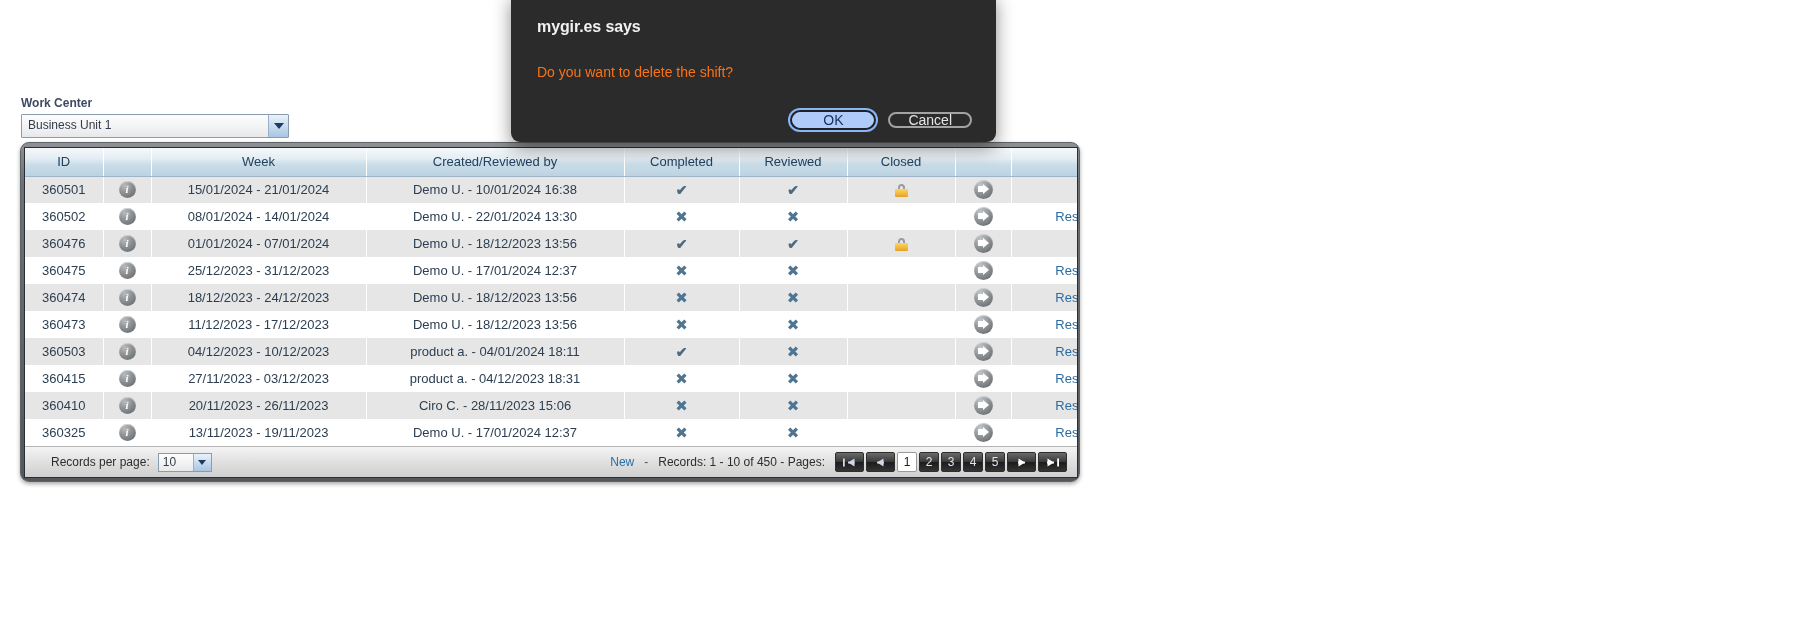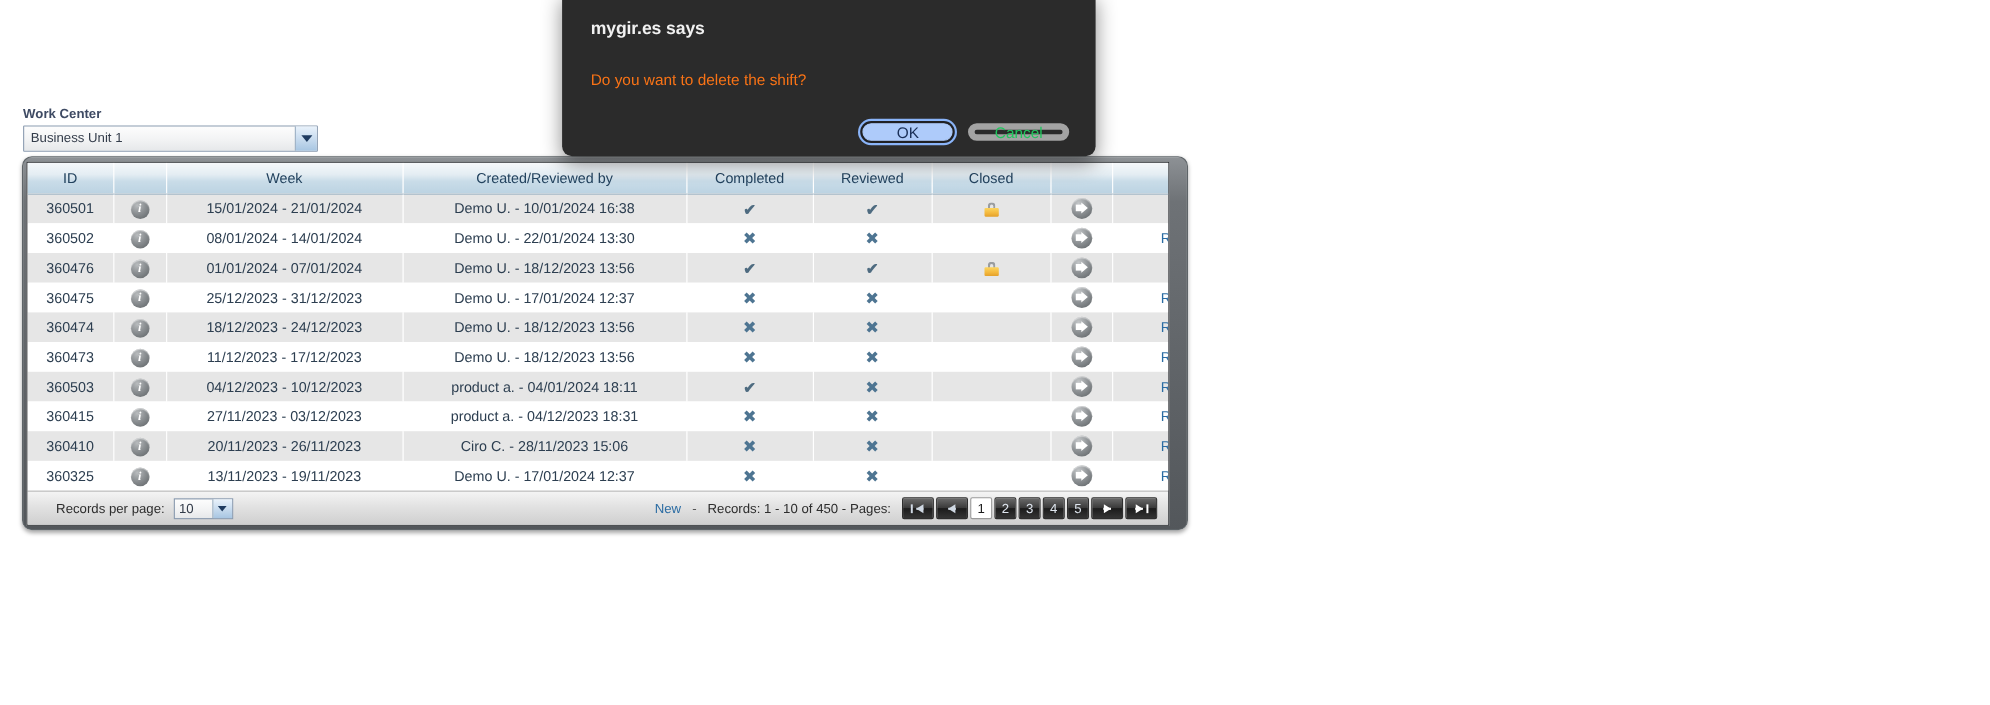--- a/index.html
+++ b/index.html
@@ -69,21 +69,21 @@
     display: block;
   }
 
   
   .grid-panel {
     position: absolute; left: 20px; top: 142px;
     width: 1060px;
     border: 1px solid #5e6468;
     border-radius: 9px;
     background: linear-gradient(to bottom,#8d9195 0%,#6e7276 12%,#53575b 100%);
-    padding: 4px 16px 3px 3px;
+    padding: 4px 1px 3px 3px;
     box-shadow: 0 2px 4px rgba(0,0,0,.35);
   }
   .grid-inner { background: #ffffff; border: 1px solid #2b2e31; overflow: hidden; }
 
   table.grid { width: 100%; border-collapse: collapse; table-layout: fixed; }
   table.grid th {
     background: linear-gradient(to bottom,#f5f8fa 0%,#e4edf3 38%,#c9dce8 60%,#bcd3e2 99%, #e8f0f5 100%);
     border-right: 1px solid #ffffff;
     border-bottom: 1px solid #9fb4c4;
     font-size: 13px; font-weight: normal; color: #22425e;
@@ -210,21 +210,21 @@
   .btn {
     height: 16px; min-width: 82px; border-radius: 16px;
     font-size: 14px; cursor: pointer; display: flex;
     align-items: center; justify-content: center; padding: 0 18px;
   }
   .btn-ok {
     background: #aecbfa; color: #1a2f57; border: 1px solid #aecbfa;
     box-shadow: 0 0 0 2px #202124, 0 0 0 4px #8ab4f8;
   }
   .btn-cancel {
-    background: transparent; color: #22c55e; border: 6px solid #a3a3a3;
+    background: transparent; color: #e5e5e5; border: 2px solid #a3a3a3;
   }
 </style>
 </head>
 <body>
 
 <div id="page">
 
 
   <div class="wc-wrap">
     <span class="wc-label">Work Center</span>

